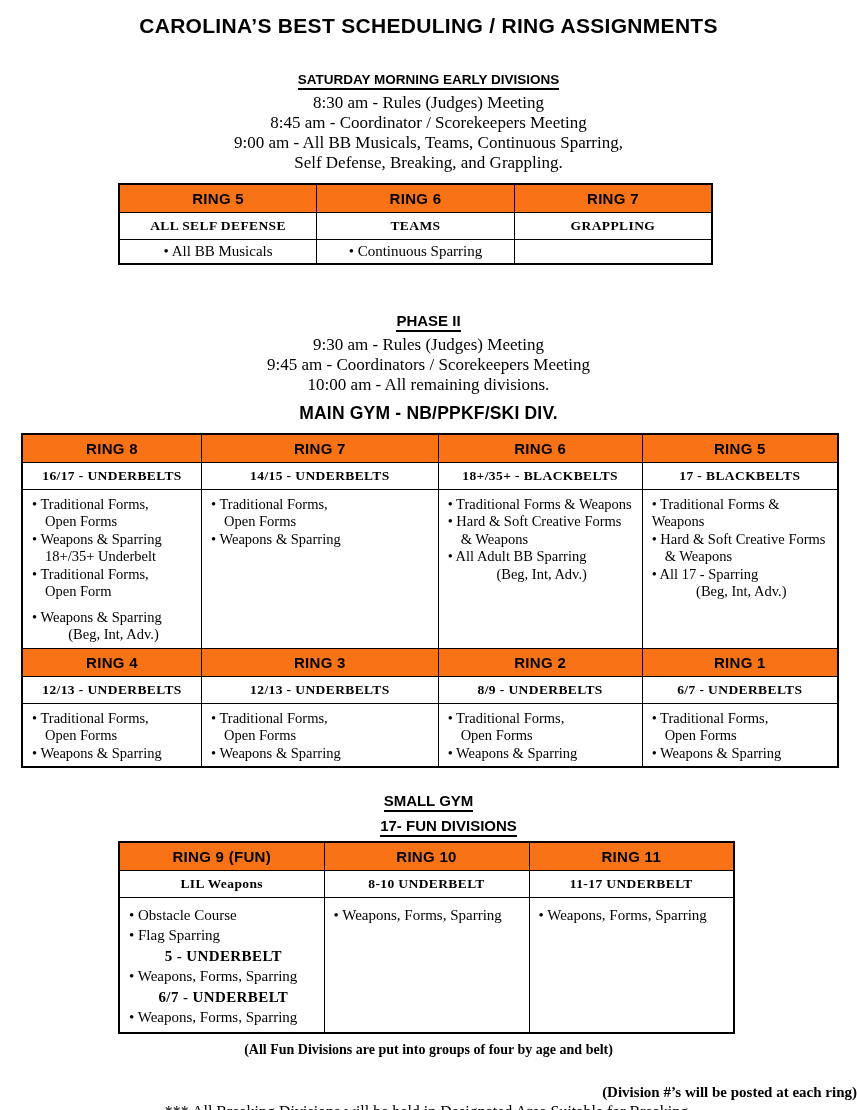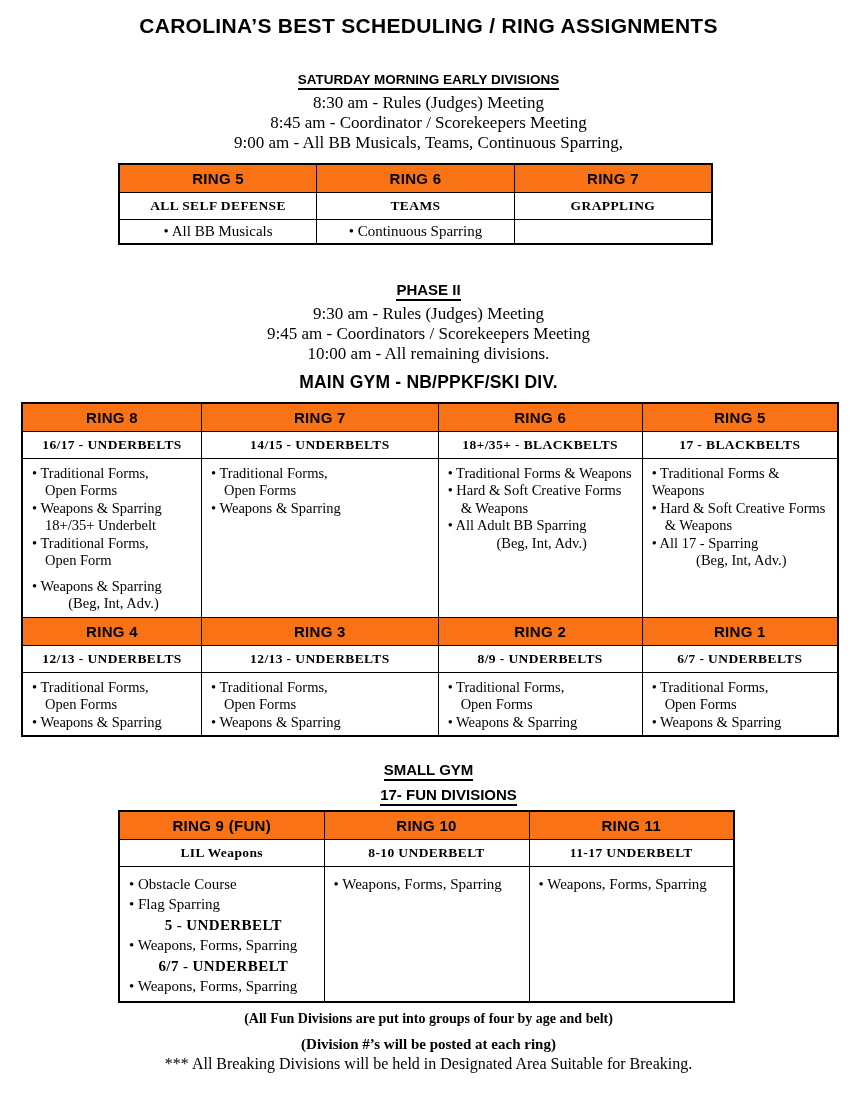--- a/index.html
+++ b/index.html
@@ -39,59 +39,60 @@
   td.content { vertical-align:top; font-size:14.5px; line-height:17.5px; padding:6px 6px 4px 9px; }
   .ln-b::before { content:"• "; }
   .ln-c { padding-left:13px; }
   .ln-ctr { text-align:center; }
   .ln-bc { text-align:center; font-weight:bold; letter-spacing:.4px; }
   .gap { margin-top:8px; }
 
   #table-phase1 { width:595px; margin:10px 0 0 118px; }
   #table-phase1 td.content { height:25px; text-align:center; padding:3px 4px; font-size:15px; }
 
-  .phase2-heading { margin-top:36px; }
+  .phase2-heading { margin-top:47px; }
   .gym-heading {
     margin-top:8px; text-align:center;
     font:bold 17.5px "Liberation Sans", sans-serif; letter-spacing:.2px;
   }
 
   #table-main { width:818px; margin:9px 0 0 21px; }
   #table-main th:nth-child(1), #table-main td:nth-child(1) { width:22%; }
   #table-main th:nth-child(2), #table-main td:nth-child(2) { width:29%; }
   #table-main th:nth-child(3), #table-main td:nth-child(3) { width:25%; }
   #table-main th:nth-child(4), #table-main td:nth-child(4) { width:24%; }
   #table-main .band-0 td.content { height:150px; }
   #table-main .band-1 td.content { height:58px; }
 
   .smallgym-h1 { margin-top:24px; }
   .smallgym-h2 { margin-top:5px;margin-left:40px; }
   #table-small { width:617px; margin:4px 0 0 118px; }
   #table-small td.content { height:128px; font-size:15px; line-height:20.5px; padding-top:7px; }
 
   .fun-note { margin-top:8px; text-align:center; font-weight:bold; font-size:14px; }
-  .footer-note1 { margin-top:9px; text-align:center; font-weight:bold; font-size:15px; }
+  .footer-note1 { margin-top:26px; text-align:right; font-weight:bold; font-size:15px; }
   .footer-note2 { margin-top:2px; text-align:center; font-size:16px; }
 </style>
 </head>
 <body>
 
 <div>
 
   <h1 class="page-title">CAROLINA’S BEST SCHEDULING / RING ASSIGNMENTS</h1>
 
 
   <div class="sub-heading">
     <span>SATURDAY MORNING EARLY DIVISIONS</span>
   </div>
 
   <div class="sched">
       <div>8:30 am - Rules (Judges) Meeting</div>
       <div>8:45 am - Coordinator / Scorekeepers Meeting</div>
       <div>9:00 am - All BB Musicals, Teams, Continuous Sparring,</div>
+      <div>Self Defense, Breaking, and Grappling.</div>
     </div>
 
   <table id="table-phase1">
       <tbody class="band band-0">
         <tr>
           <th>RING 5</th>
           <th>RING 6</th>
           <th>RING 7</th>
         </tr>
         <tr>

